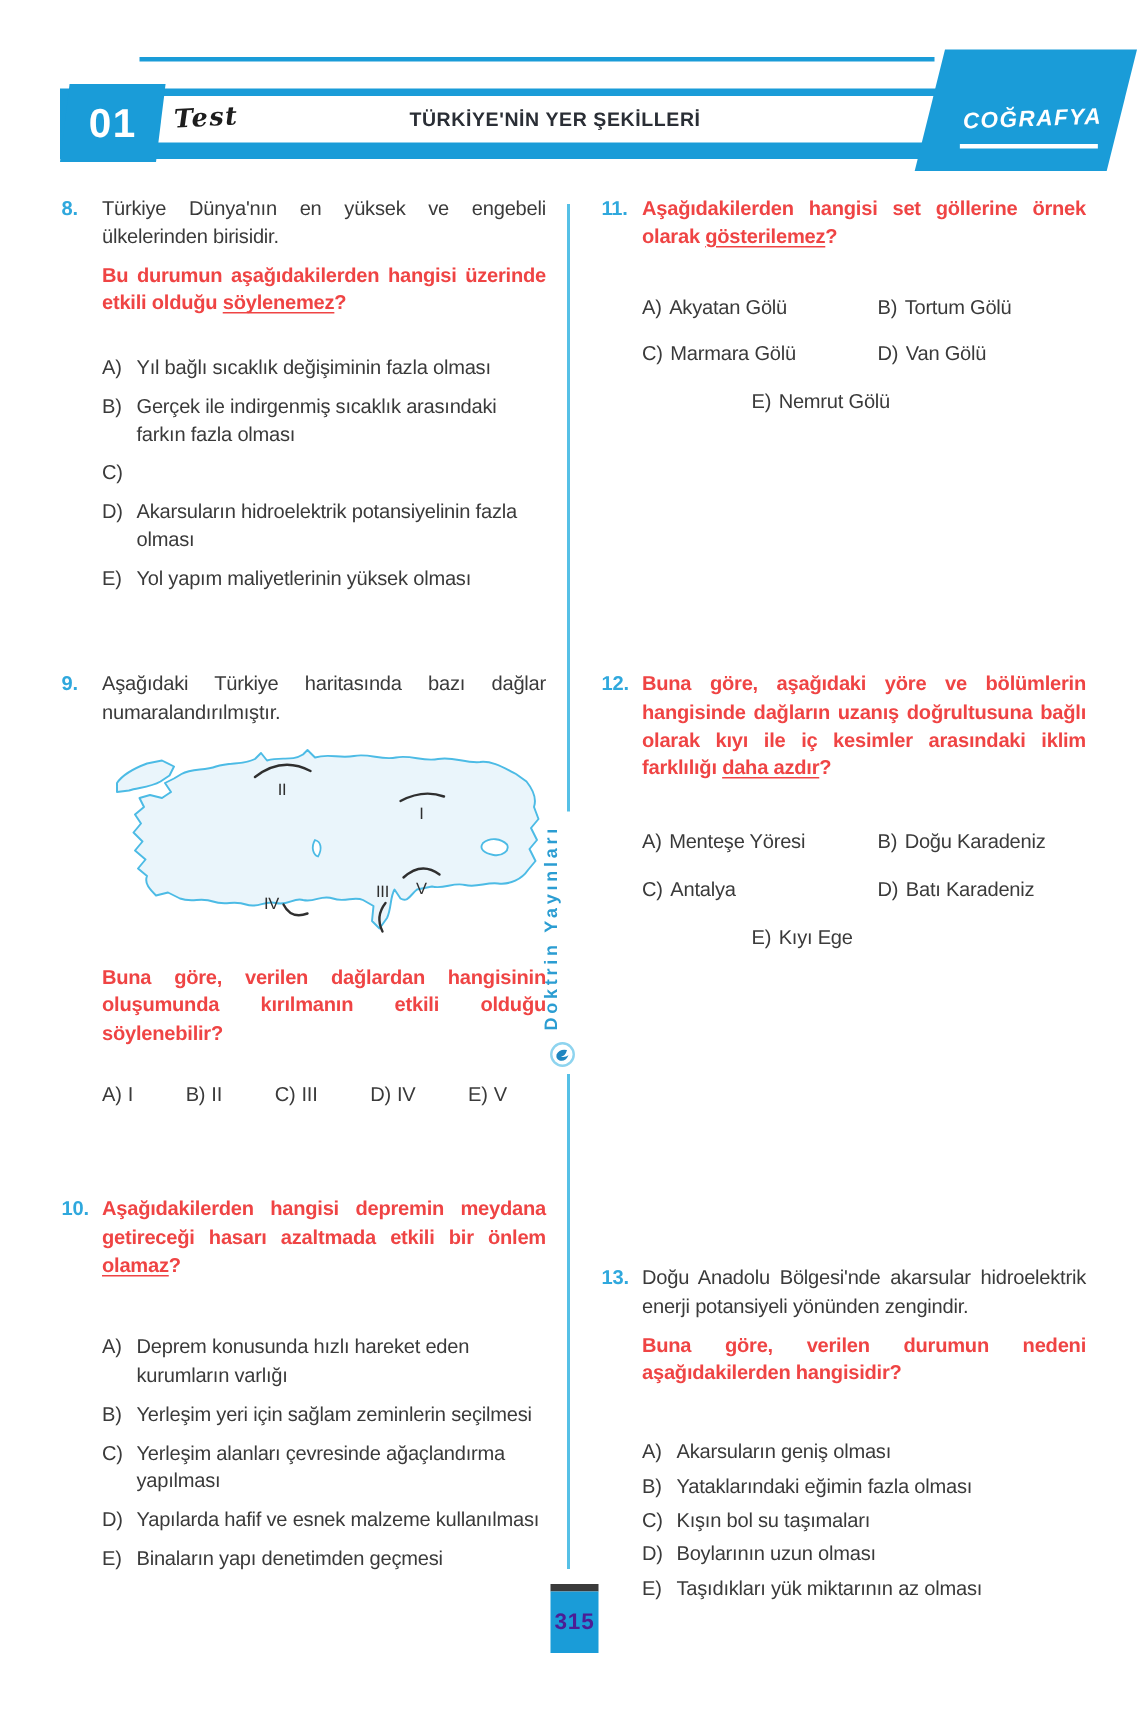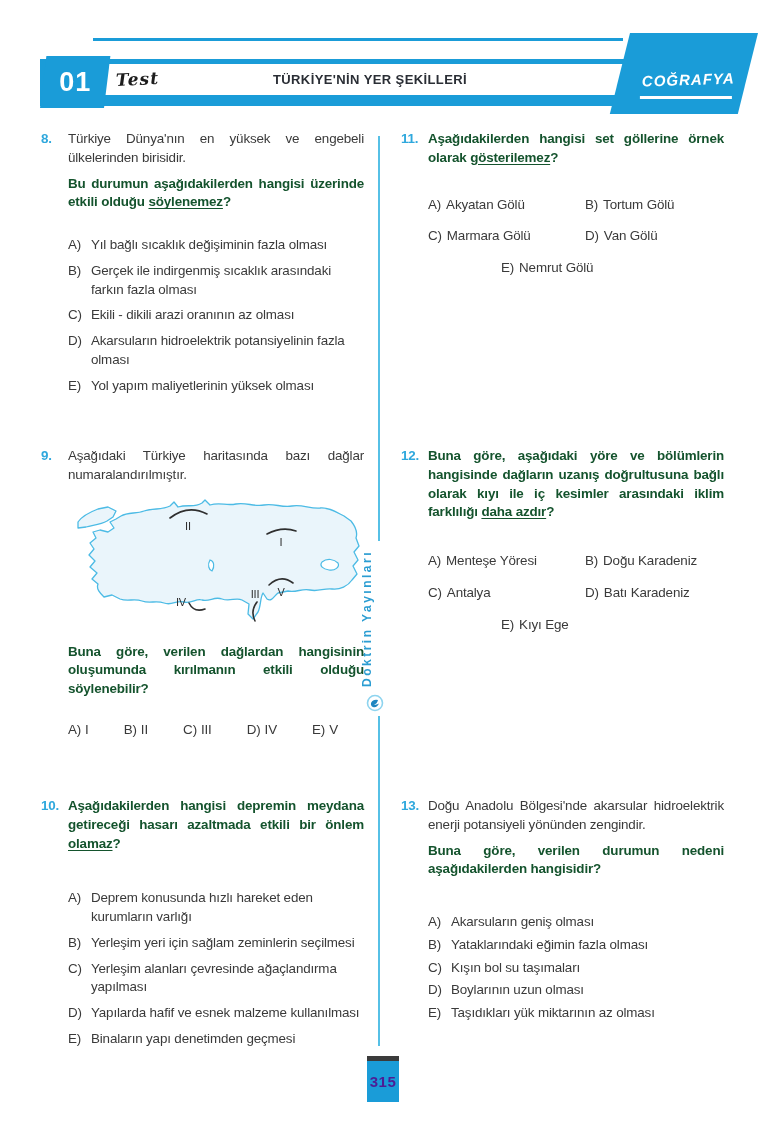--- a/index.html
+++ b/index.html
@@ -55,21 +55,21 @@
     display:flex; align-items:center; justify-content:center;
   }
   .badge-box span { color:#4c1d95; font-weight:bold; font-size:15px; letter-spacing:0.5px; }
   
   .question { position:absolute; width:323px; font-size:13.4px; line-height:1.4; letter-spacing:-0.15px; }
   .q-left  { left:41px; }
   .q-right { left:401px; }
   .qnum { position:absolute; left:0; top:0; color:#2fa8dd; font-weight:bold; }
   .qbody { margin-left:27px; }
   .intro { text-align:justify; color:#3a3a3a; margin-bottom:7px; }
-  .stem { text-align:justify; color:#14532d; font-weight:bold; }
+  .stem { text-align:justify; color:#ef4444; font-weight:bold; }
   .stem .u { text-decoration:underline; text-underline-offset:2px; }
   .opts { list-style:none; }
   .opt { display:flex; margin-bottom:7px; }
   .opt .letter { flex:0 0 23px; color:#3a3a3a; }
   .opt .text { color:#3a3a3a; }
   .mt24{margin-top:24px;} .mt22{margin-top:22px;} .mt36{margin-top:36px;}
   .mt28{margin-top:28px;} .mt30{margin-top:30px;} .mt34{margin-top:34px;}
   .opts-row { display:flex; justify-content:space-between; width:270px; }
   .opts-row .opt { margin-bottom:0; }
   .opts-row .opt .letter { flex:0 0 auto; margin-right:4px; }
@@ -122,21 +122,20 @@
       <li class="opt">
           <span class="letter">A)</span>
           <span class="text">Yıl bağlı sıcaklık değişiminin fazla olması</span>
         </li>
       <li class="opt">
           <span class="letter">B)</span>
           <span class="text">Gerçek ile indirgenmiş sıcaklık arasındaki farkın fazla olması</span>
         </li>
       <li class="opt">
           <span class="letter">C)</span>
-          <span class="text">Ekili - dikili arazi oranının az olması</span>
         </li>
       <li class="opt">
           <span class="letter">D)</span>
           <span class="text">Akarsuların hidroelektrik potansiyelinin fazla olması</span>
         </li>
       <li class="opt">
           <span class="letter">E)</span>
           <span class="text">Yol yapım maliyetlerinin yüksek olması</span>
         </li>
     </ul>
@@ -276,21 +275,21 @@
           <span class="text">Batı Karadeniz</span>
         </li>
       <li class="opt opt-center">
           <span class="letter">E)</span>
           <span class="text">Kıyı Ege</span>
         </li>
     </ul>
   </div>
 </div>
 
-<div class="question q-right" style="top:797px">
+<div class="question q-right" style="top:843px">
   <span class="qnum">13.</span>
   <div class="qbody">
     <p class="intro">Doğu Anadolu Bölgesi'nde akarsular hidroelektrik enerji potansiyeli yönünden zengindir.</p>
     <p class="stem"><span>Buna göre, verilen durumun nedeni aşağıdakilerden hangisidir?</span><span class="u"></span><span></span></p>
     <ul class="opts mt34">
       <li class="opt" style="margin-bottom:4px">
           <span class="letter">A)</span>
           <span class="text">Akarsuların geniş olması</span>
         </li>
       <li class="opt" style="margin-bottom:4px">

